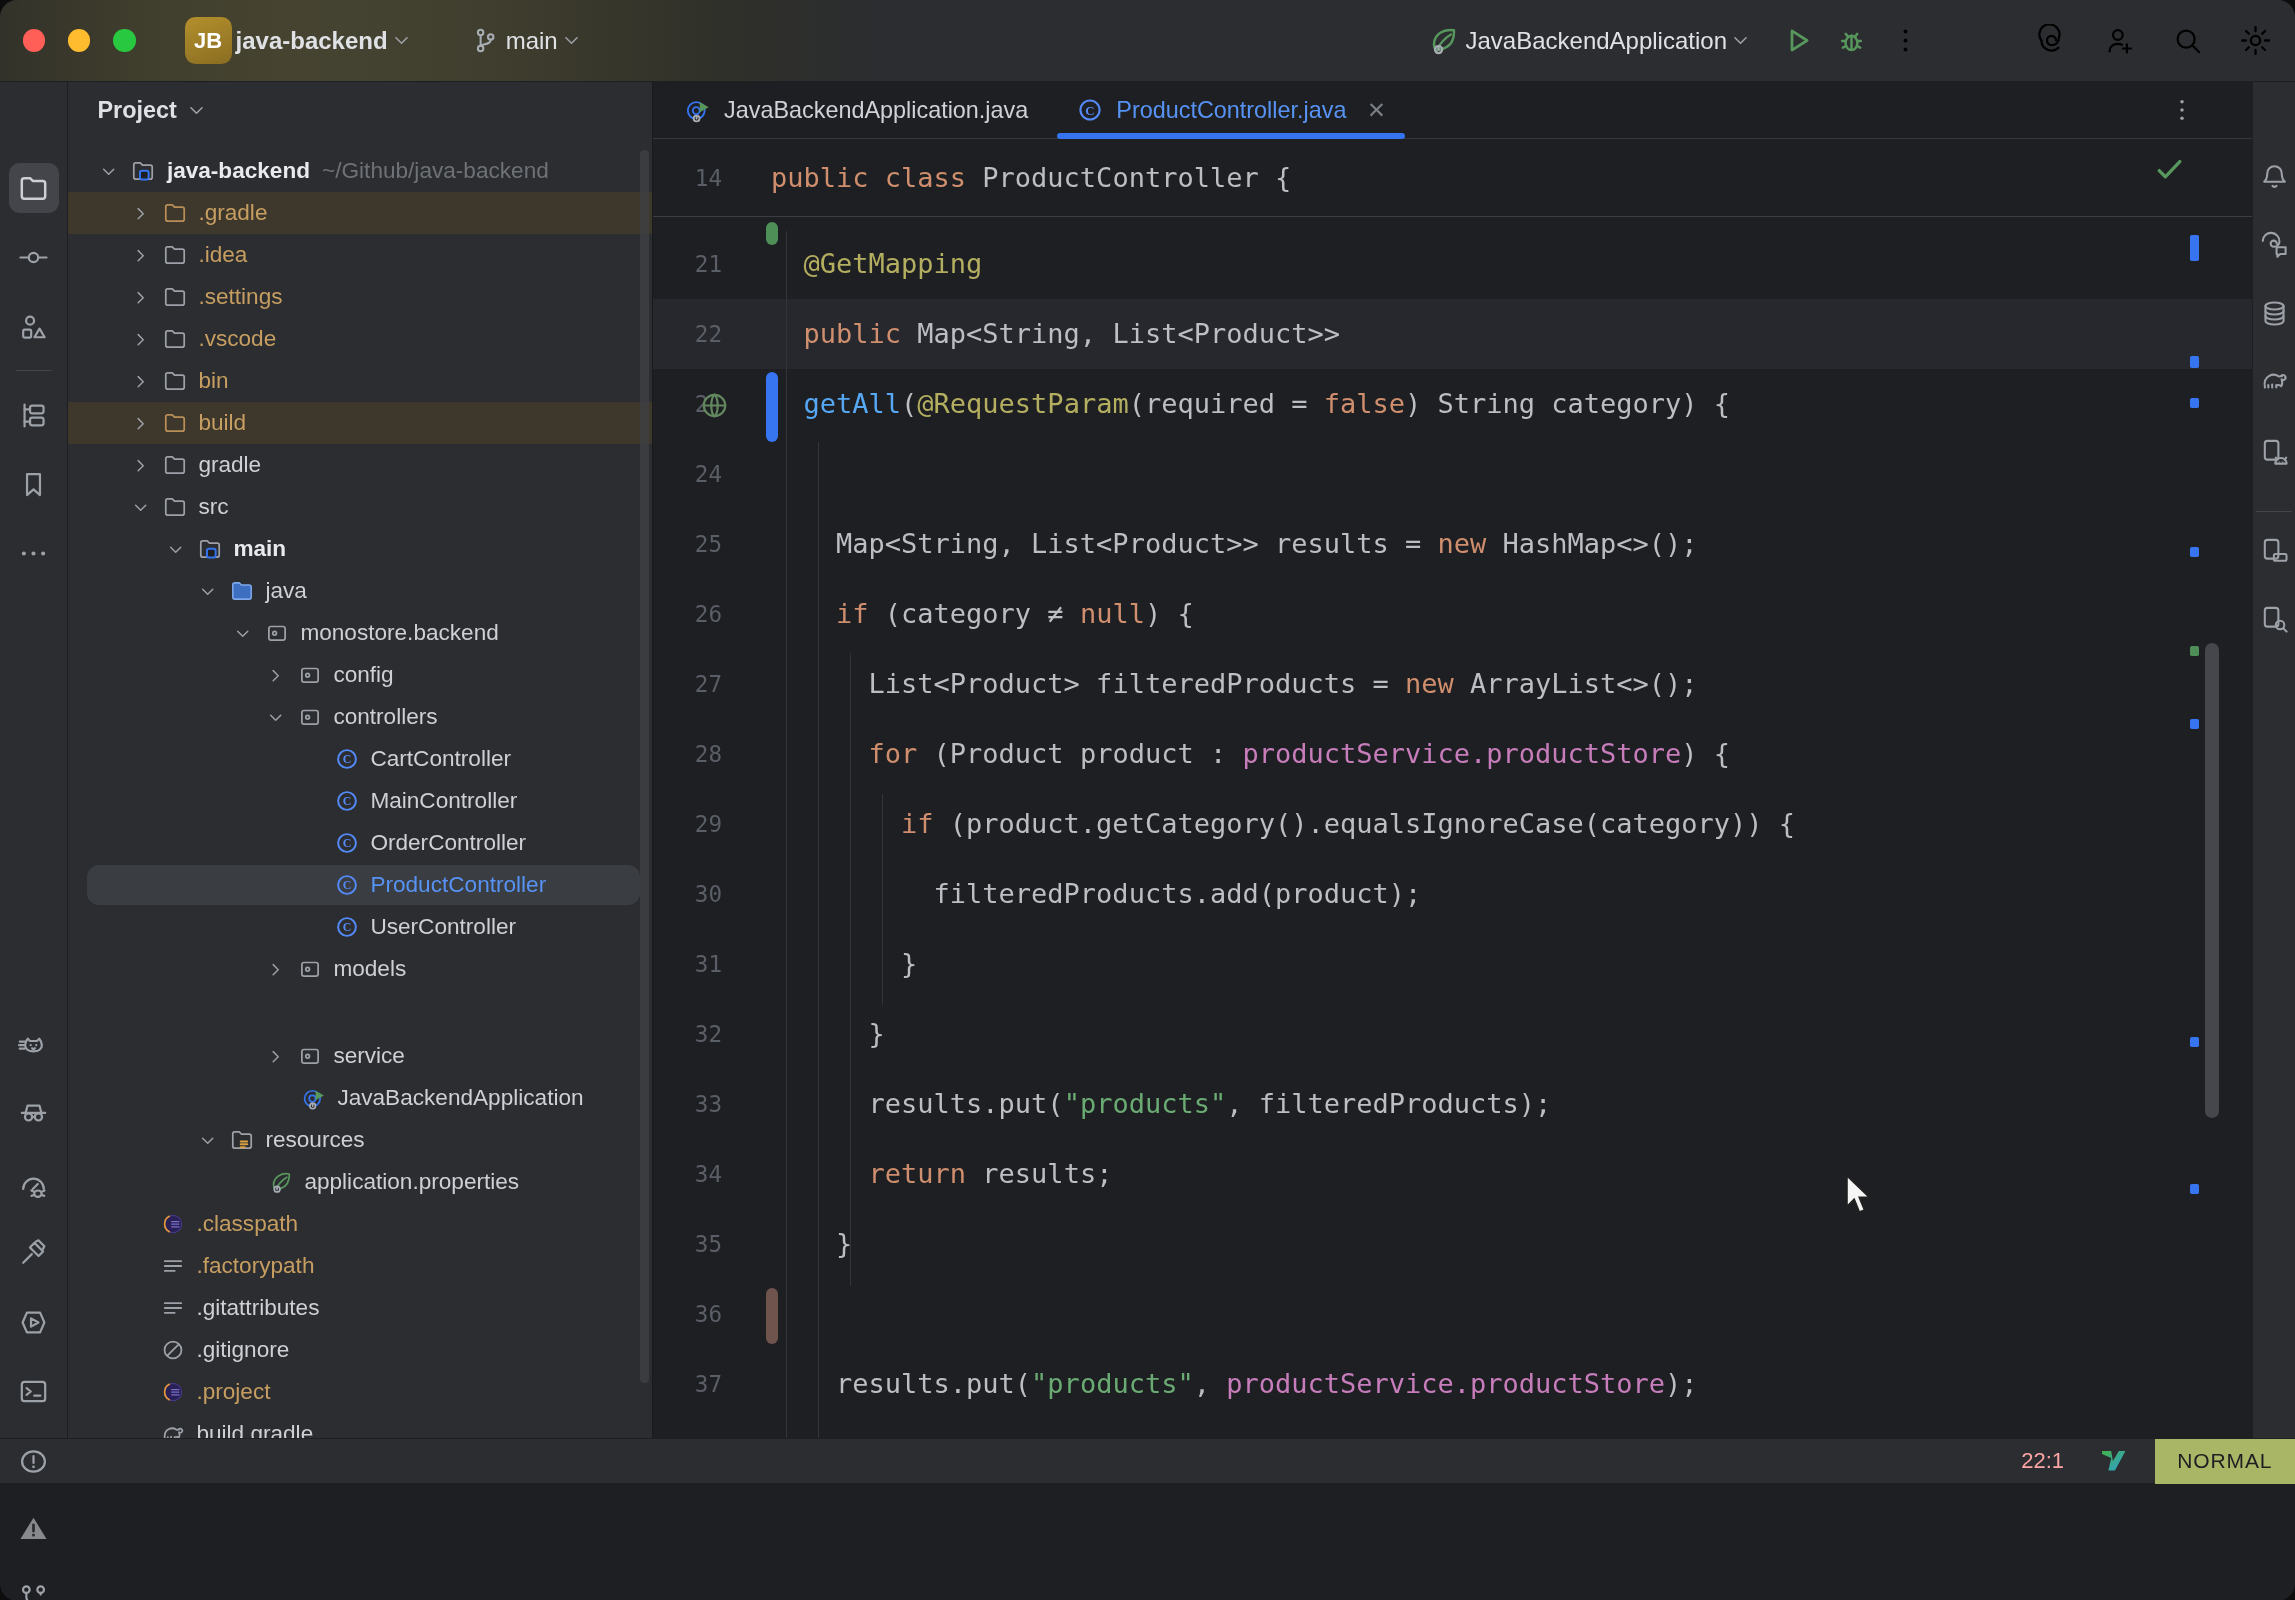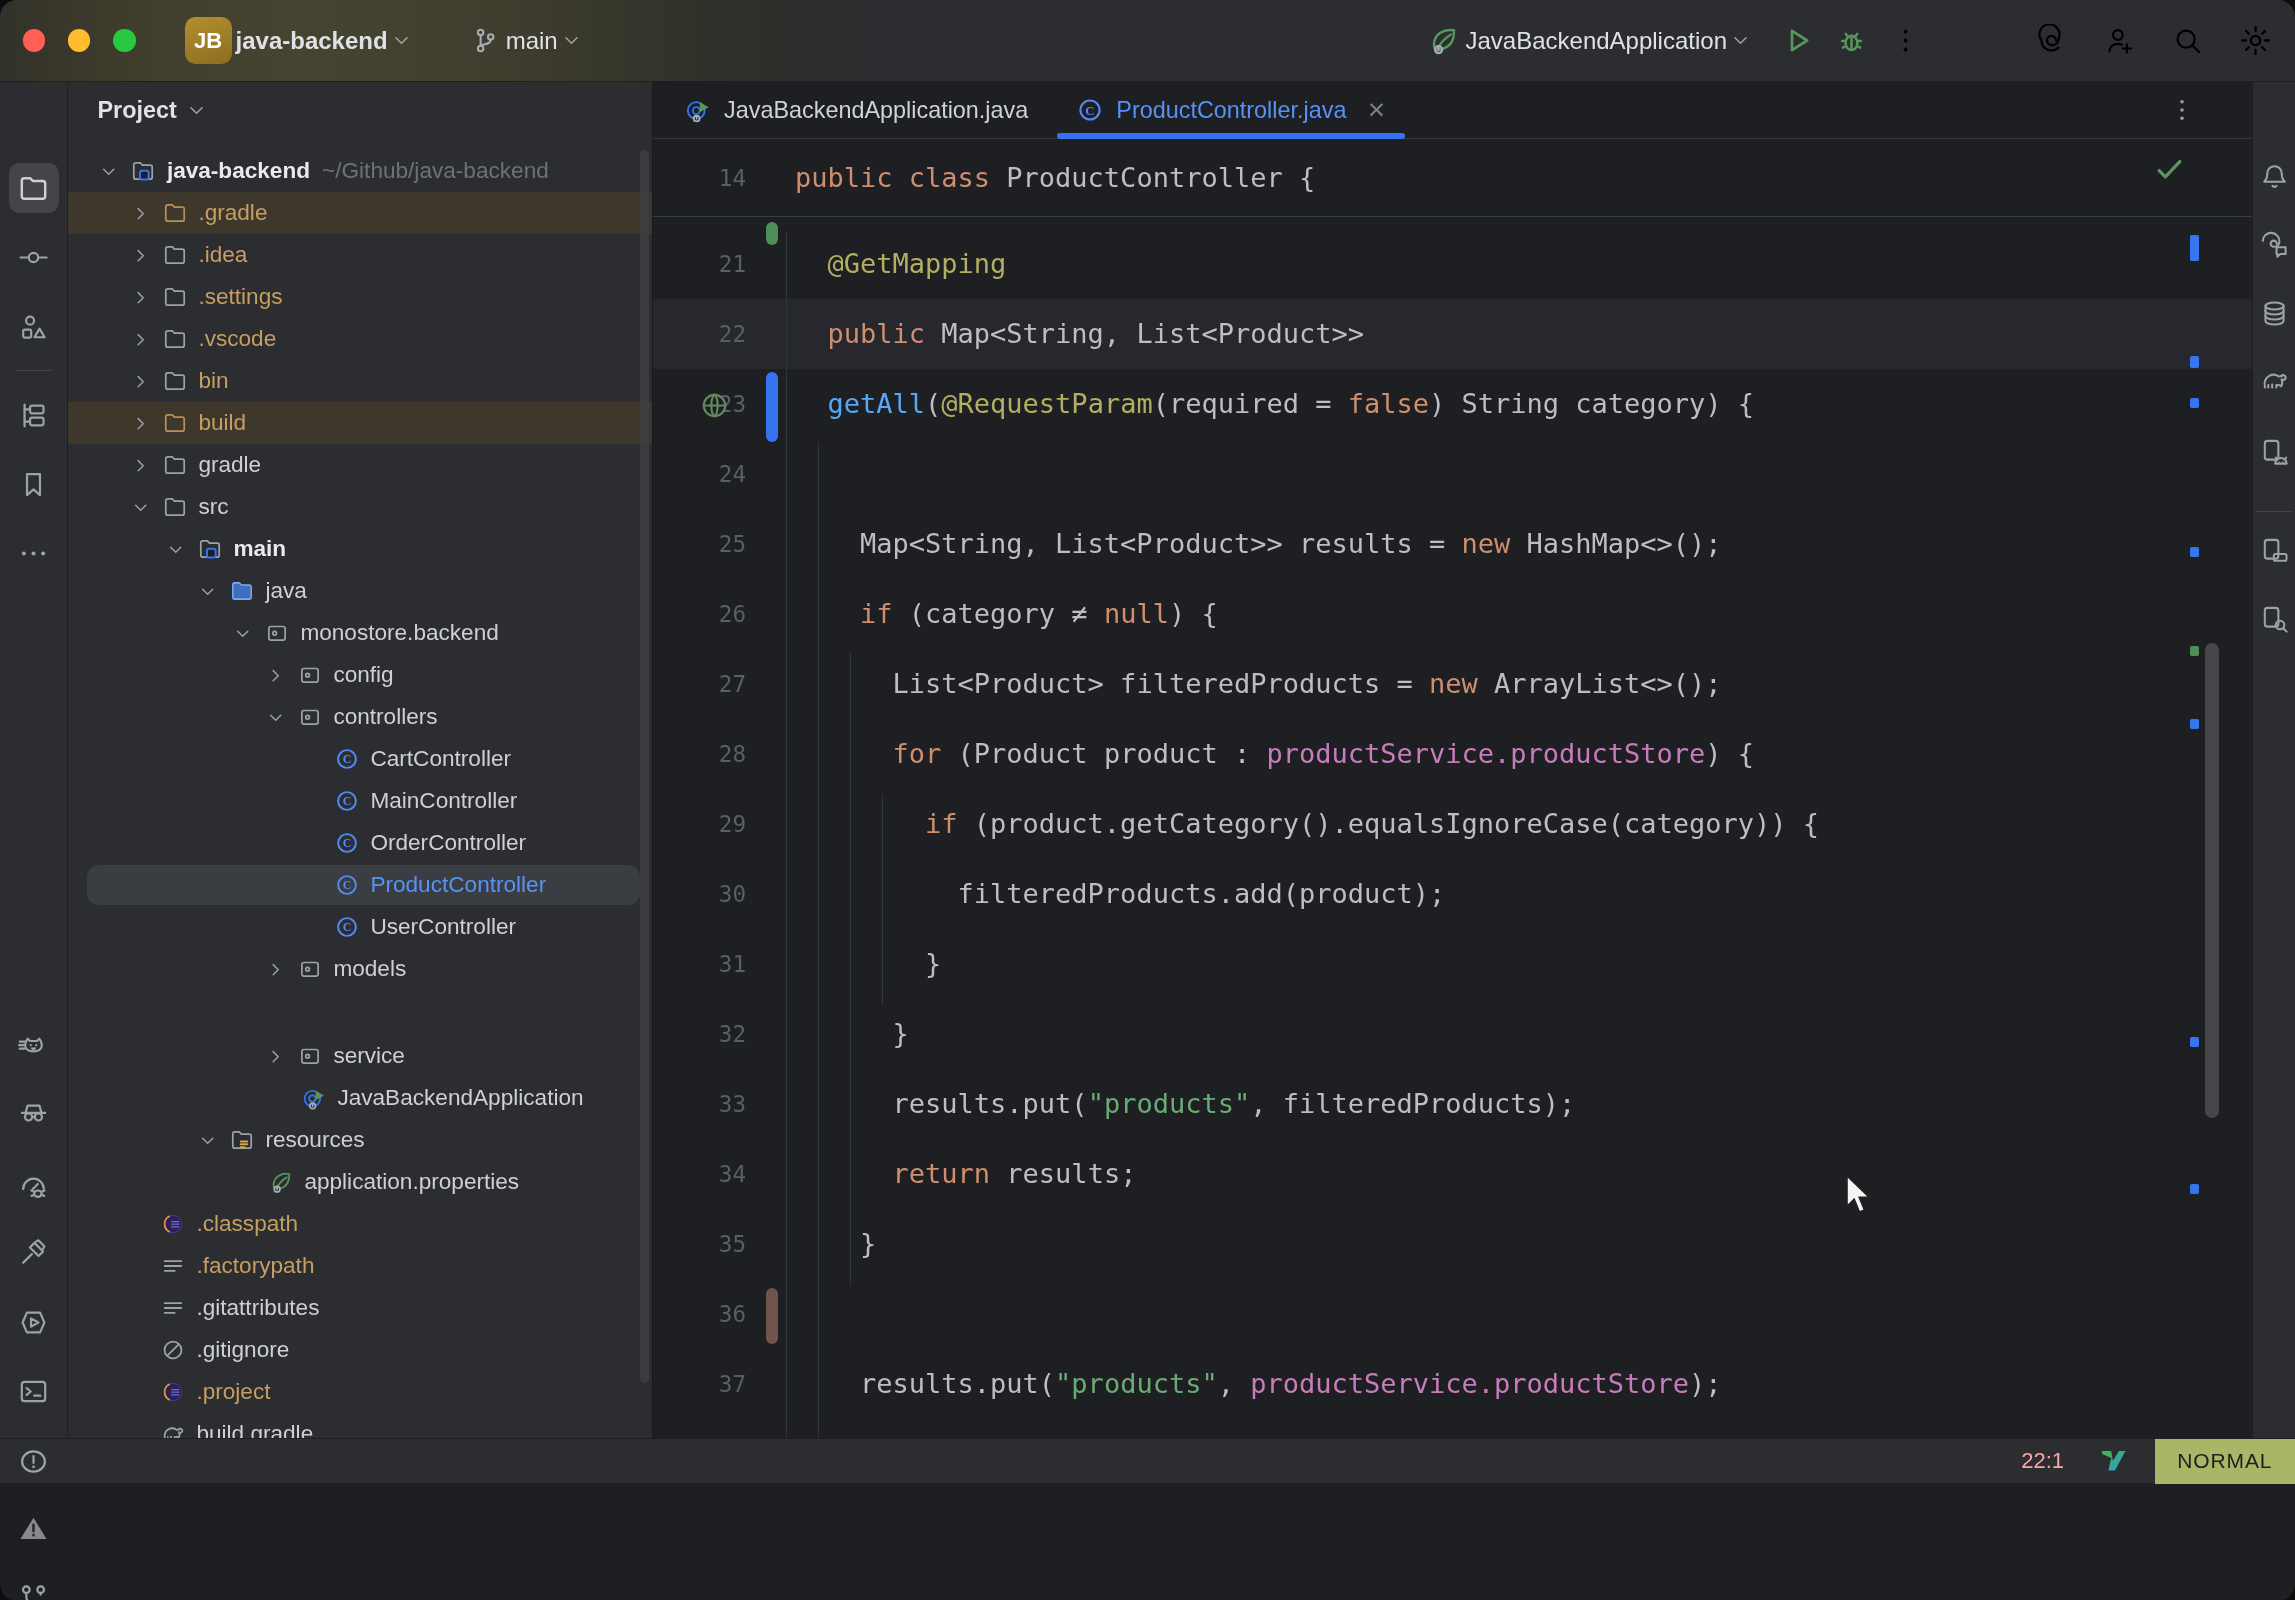--- a/index.html
+++ b/index.html
@@ -63,21 +63,21 @@
   .tab .ficon svg{width:28px;height:28px;}
   .tab.active .tab-label{color:#5793F5;}
   .tab.active::after{content:"";position:absolute;left:5.2px;right:5.2px;bottom:-0.9px;height:6px;border-radius:3.5px;background:#3574F0;}
   .tab .close{color:#7A7E85;font-size:22.6px;margin-left:8.7px;}
   .tabbar .kebab{position:absolute;right:56px;top:50%;transform:translateY(-50%);color:#9DA1A8;}
 
   .ebody{position:relative;flex:1;overflow:hidden;background:#1E1F22;}
   .crow{height:70px;display:flex;align-items:center;}
   .sticky-row{height:78px;display:flex;align-items:center;border-bottom:1.7px solid #3A3D41;background:#1E1F22;}
   .lines{padding-top:12px;}
-  .lnum{width:69px;text-align:right;flex:none;font:22.6px "DejaVu Sans Mono",monospace;color:#5A5E66;margin-left:24px;}
+  .lnum{width:69px;text-align:right;flex:none;font:22.6px "DejaVu Sans Mono",monospace;color:#5A5E66;}
   .gutsp{width:49px;flex:none;}
   .codeln{margin:0;font:27px/1.15 "DejaVu Sans Mono",monospace;white-space:pre;}
   .crow.cur{background:#26282D;}
   .tk-kw{color:#CF8E6D}.tk-pl{color:#BCBEC4}.tk-ann{color:#B3AE60}.tk-decl{color:#56A8F5}.tk-str{color:#6AAB73}.tk-fld{color:#C77DBB}
   .guide{position:absolute;width:0.9px;background:#313438;}
   .vcsbar{position:absolute;left:113px;width:12px;border-radius:6px;}
   .stripe{position:absolute;left:1537px;width:8.7px;border-radius:1.7px;}
   .escroll{position:absolute;left:1552px;top:504px;width:14px;height:475px;border-radius:7px;background:#45474C;}
   .echeck{position:absolute;right:66px;top:14px;}
   .globe{position:absolute;left:45px;top:250px;}

